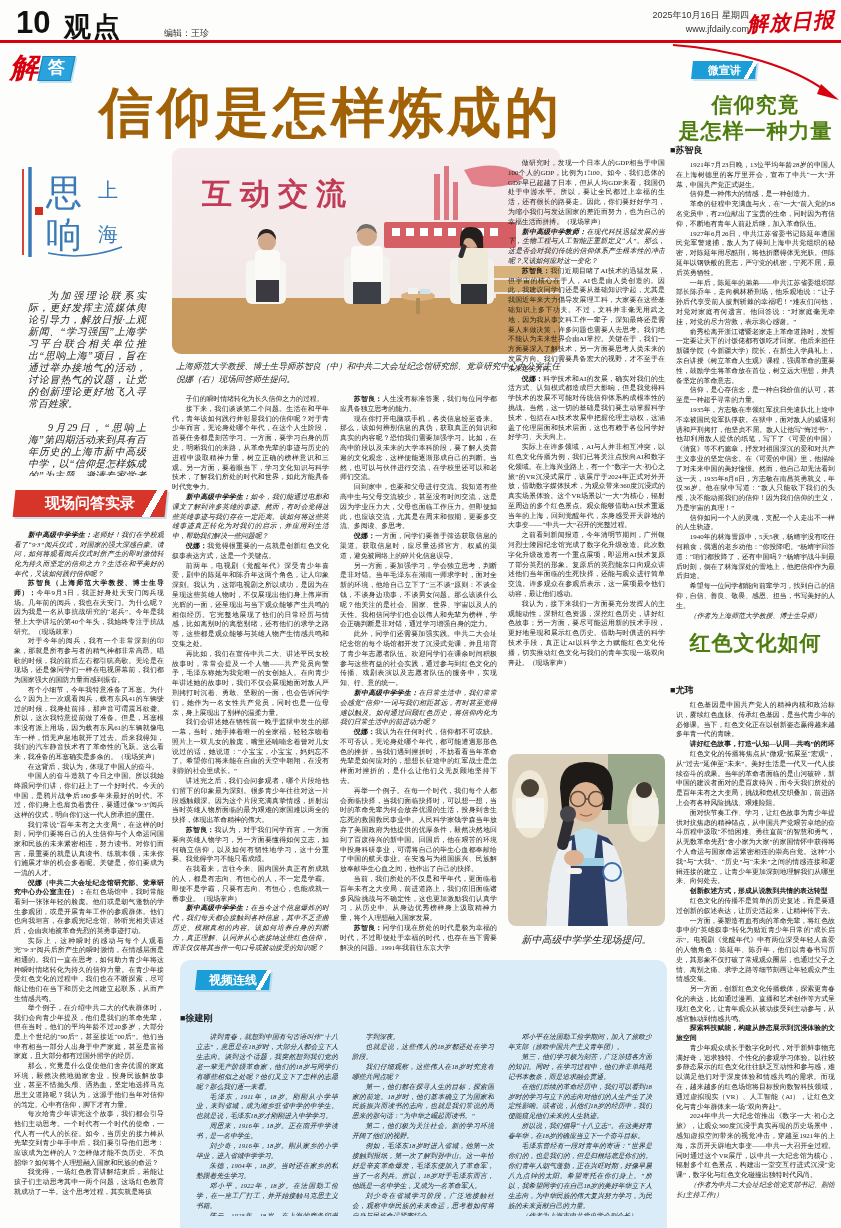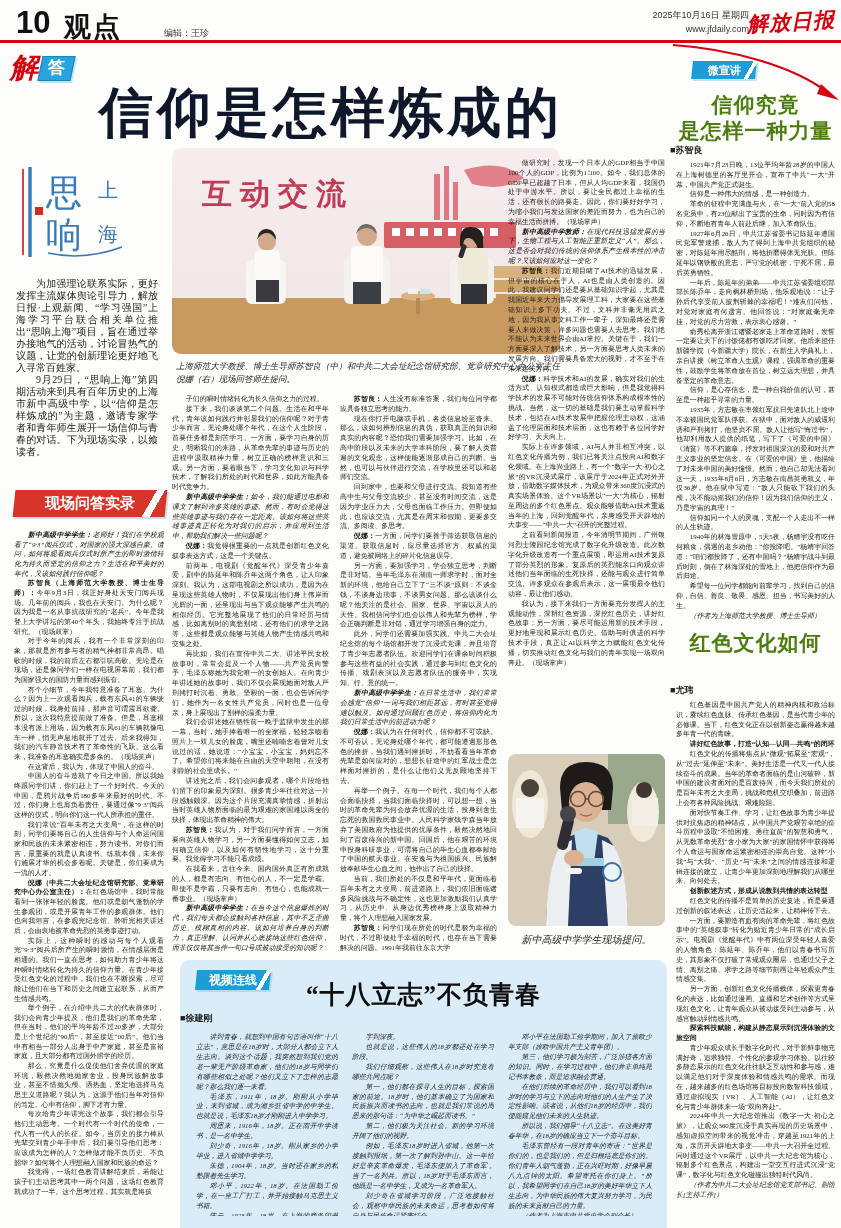--- a/index.html
+++ b/index.html
@@ -13,38 +13,38 @@
   .dateblock{font-family:"Liberation Sans",sans-serif;font-size:9px;color:#333;text-align:right;line-height:1.5;}
   .masthead{font-style:italic;font-weight:bold;font-size:21px;color:#d7000f;letter-spacing:1px;transform:rotate(-3deg);white-space:nowrap;}
   .redrule{background:#d7000f;height:2.5px;}
   
   .badge{display:flex;align-items:center;}
   .badge .jie{color:#d7000f;font-weight:bold;font-style:italic;font-size:28px;line-height:1;margin-right:2px;}
   .badge .dabox{background:#2aa3dc;border:1.5px solid #1b86bb;box-shadow:2px 2px 0 #bfe2f4;transform:skewX(-12deg);
         padding:2px 7px;}
   .badge .dabox span{display:inline-block;transform:skewX(12deg);color:#fff;font-weight:bold;font-size:17px;line-height:1.1;}
   
-  .headline{font-size:54px;font-weight:bold;letter-spacing:4px;text-align:center;color:#0f172a;line-height:1.1;}
+  .headline{font-size:54px;font-weight:bold;letter-spacing:4px;text-align:center;color:#a16207;line-height:1.1;}
   
   .tag{position:absolute;color:#fff;font-weight:bold;display:flex;align-items:center;justify-content:center;
        transform:skewX(-6deg);box-shadow:2px 2px 0 rgba(160,200,225,.55);}
   .tag>span{transform:skewX(6deg);}
   .tag.red{background:linear-gradient(115deg,#d8352a 86%,#ffffff 86%,#ffffff 91%,#d8352a 91%);}
   .tag.blue{background:linear-gradient(115deg,#1b9ed8 84%,#ffffff 84%,#ffffff 90%,#1b9ed8 90%);}
   
   .col{overflow:hidden;font-size:6.9px;line-height:1.42;text-align:justify;}
   .col.qa1{line-height:1.40;}
   p.para{margin:0;text-indent:2em;}
   p.para b.lead{font-weight:bold;}
   p.para.q{font-style:italic;color:#151515;}
   p.para.sub{font-weight:bold;}
   p.para.author{font-style:italic;}
   
   .intro{font-size:10px;line-height:1.2;text-align:justify;overflow:hidden;color:#202020;}
-  .intro p{margin:0;text-indent:2em;}
+  .intro p{margin:12px;text-indent:2em;font-style:italic;}
   
   .caption{font-style:italic;font-size:8.5px;line-height:1.5;text-align:justify;color:#222;}
   .caption.center{text-align:center;font-size:10px;}
   
   .art-title{font-weight:bold;font-size:21px;line-height:1.25;text-align:center;letter-spacing:1px;color:#4d7c0f;}
   .byline{font-weight:bold;font-size:9px;text-align:left;color:#222;}
   
   .bluebox{background:#d9ecf8;border-radius:10px 10px 0 0;}
   .bottom-title{font-weight:bold;font-size:25px;letter-spacing:1px;text-align:center;color:#0e0e0e;}
   .bottom-col{overflow:hidden;font-size:6.8px;line-height:1.46;text-align:justify;font-style:italic;}
@@ -284,21 +284,20 @@
       <p class="para sub">探索科技赋能，构建从静态展示到沉浸体验的文旅空间</p>
       <p class="para">青少年观众成长于数字化时代，对于新鲜事物充满好奇，追求独特、个性化的参观学习体验。以往较多静态展示的红色文化往往缺乏互动性和参与感，难以满足他们对于深度体验和情感共鸣的需求。而现在，越来越多的红色场馆将目标投向数智科技领域，通过虚拟现实（VR）、人工智能（AI），让红色文化与青少年群体来一场“双向奔赴”。</p>
       <p class="para">2024年中共一大纪念馆推出《数字一大·初心之旅》，让观众360度沉浸于真实再现的历史场景中，感知虚拟空间带来的视觉冲击，穿越至1921年的上海，亲历开天辟地大事变——中共一大召开全过程。同时通过这个VR展厅，以中共一大纪念馆为核心，辐射多个红色景点，构建出一堂交互行进式沉浸“党课”，数字化与红色文化碰撞出独特时代风尚。</p>
       <p class="para author">（作者为中共二大会址纪念馆党支部书记、副馆长[主持工作]）</p>
     </div>
 
   <div class="abs bluebox" style="left:180px;top:960px;width:487px;height:268px;"></div>
   <div class="tag blue" style="left:196px;top:970px;width:74px;height:20px;font-size:12px;">
     <span>视频连线</span>
   </div>
-  <div class="abs bottom-title" style="left:180px;top:978px;width:487px;">“十八立志”不负青春</div>
   <div class="abs byline" style="left:180px;top:1012px;width:487px;">■徐建刚</div>
   <div class="abs bottom-col" style="left:196px;top:1032px;width:142px;height:184px;">
       <p class="para">讲到青春，就想到中国有句古语叫作“十八立志”，意思是在18岁时，大部分人都会立下人生志向。谈到这个话题，我突然想到我们党的老一辈无产阶级革命家，他们的18岁与同学们有哪些相似之处呢？他们又立下了怎样的志愿呢？那么我们逐一来看。</p>
       <p class="para">毛泽东，1911年，18岁。刚刚从小学毕业，来到省城，成为湘乡驻省中学的中学生。也就是说，毛泽东18岁才刚刚进入中学学习。</p>
       <p class="para">周恩来，1916年，18岁。正在南开中学读书，是一名中学生。</p>
       <p class="para">刘少奇，1916年，18岁。刚从家乡的小学毕业，进入省城中学学习。</p>
       <p class="para">朱德，1904年，18岁。当时还在家乡的私塾跟着先生学习。</p>
       <p class="para">邓小平，1922年，18岁。在法国勤工俭学，在一座工厂打工，并开始接触马克思主义书籍。</p>
       <p class="para">陈云，1923年，18岁。在上海的商务印书馆做学徒。晚上下班后，回到宿舍读书写</p>
     </div>

